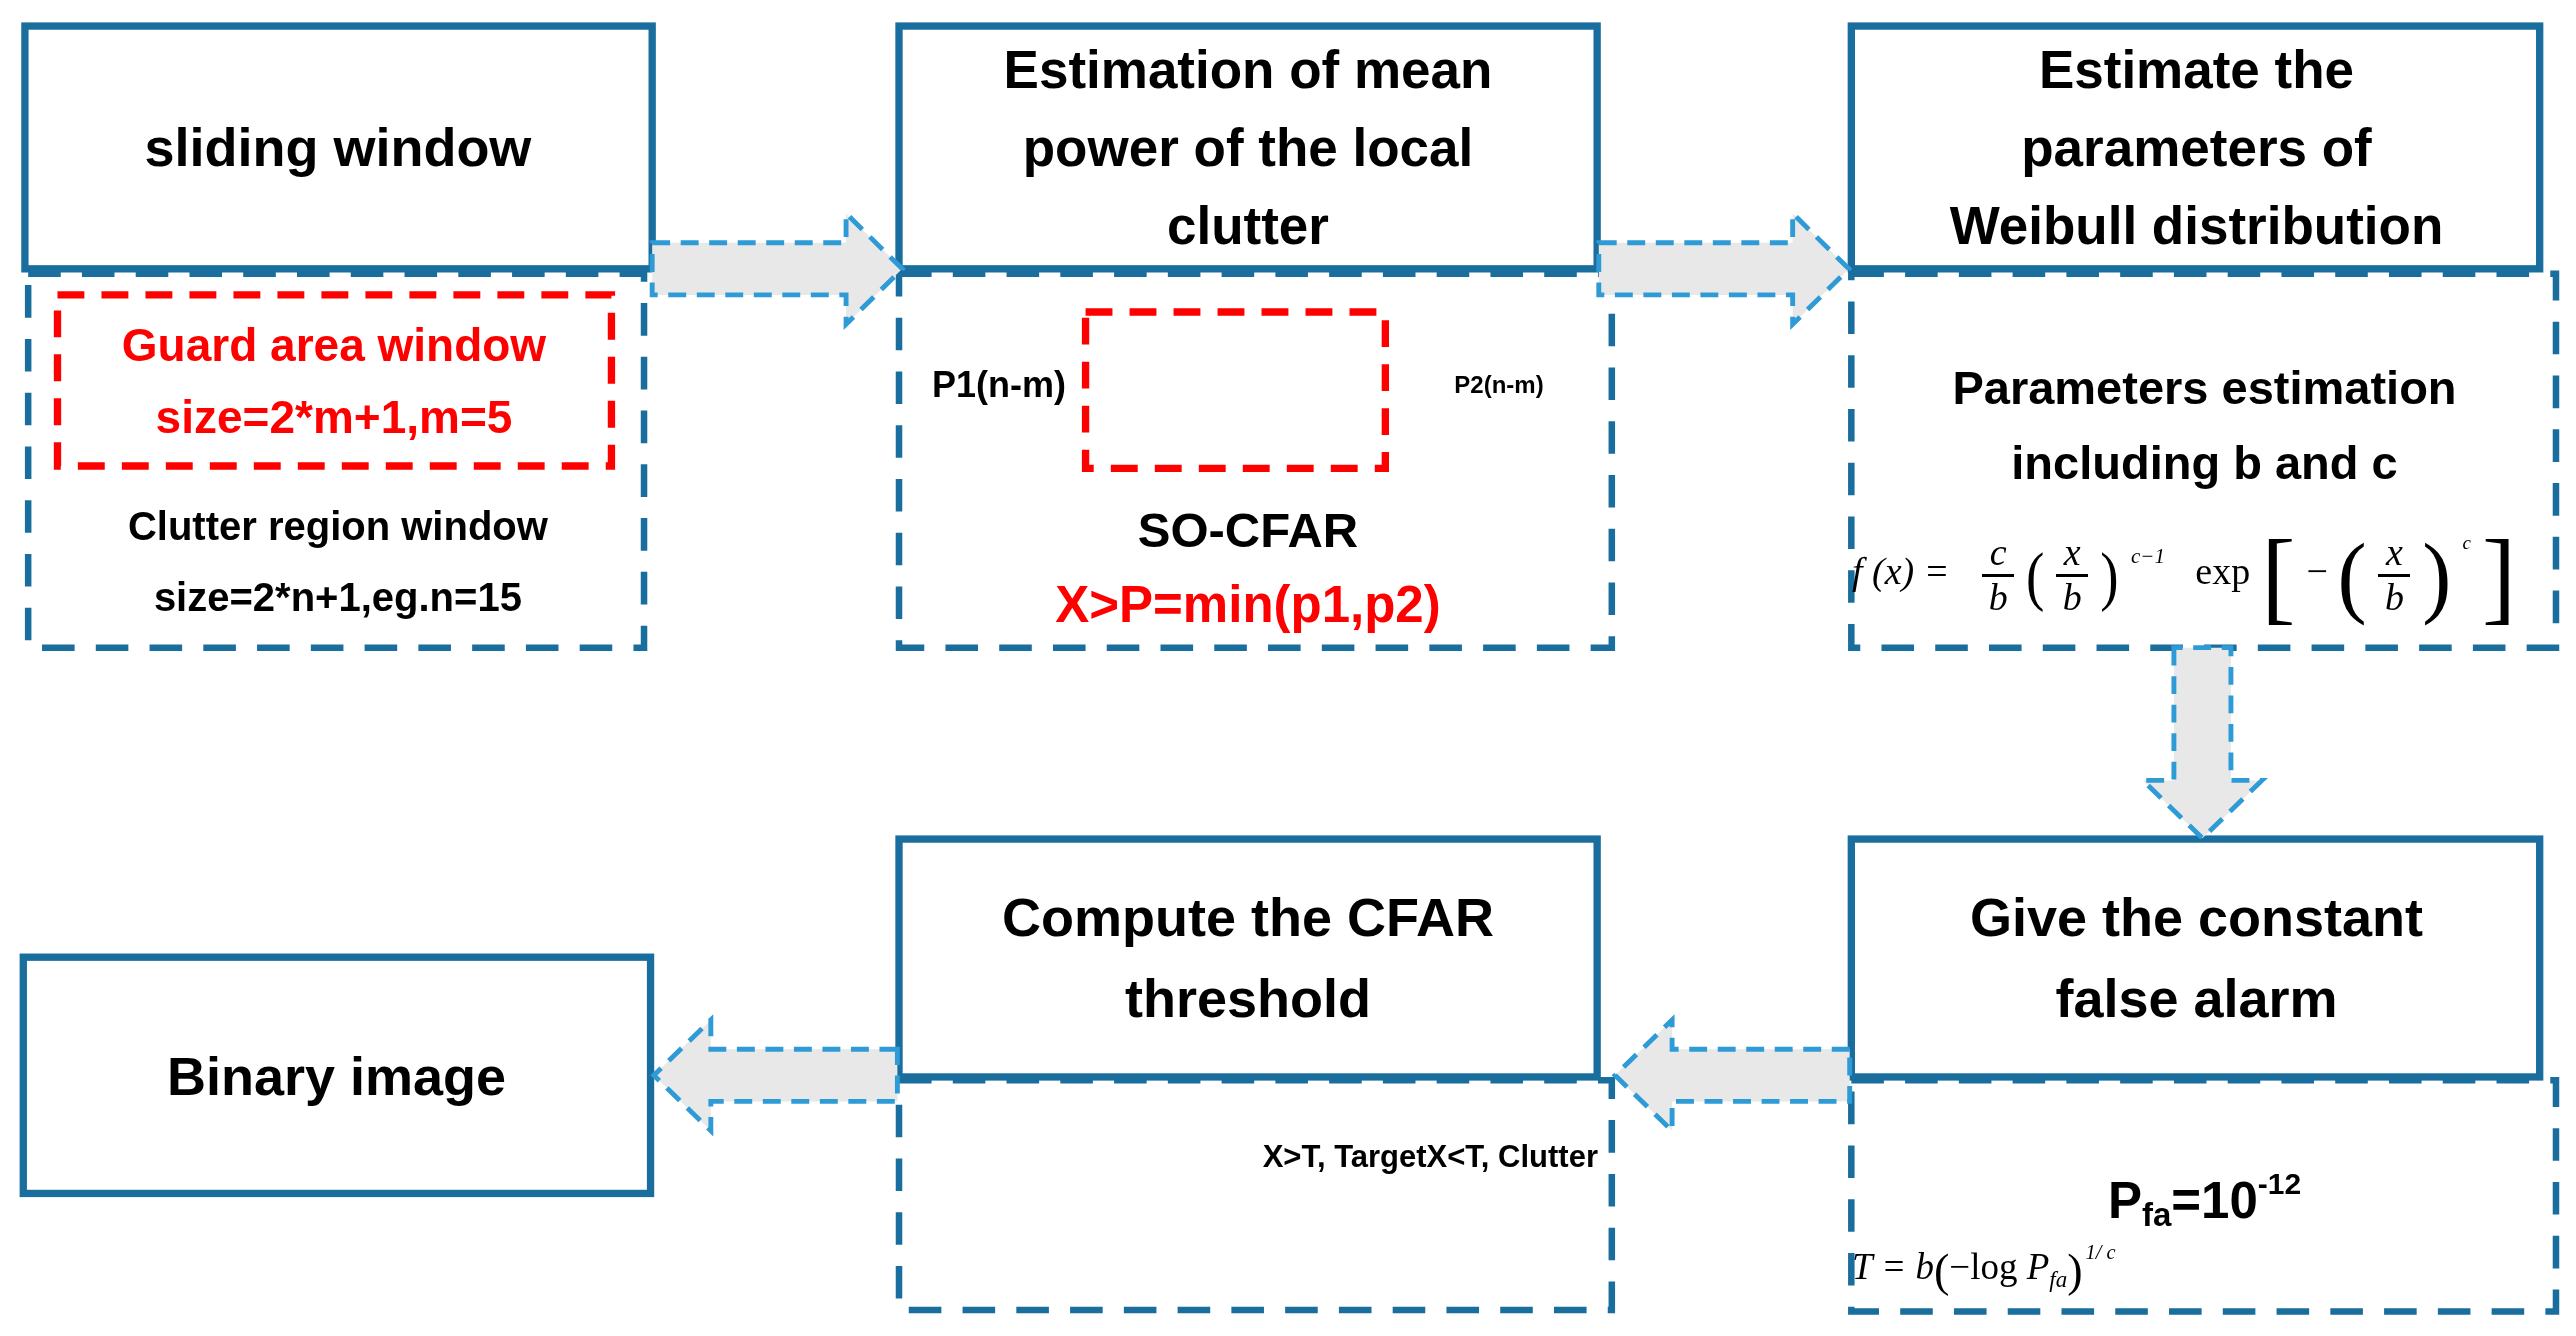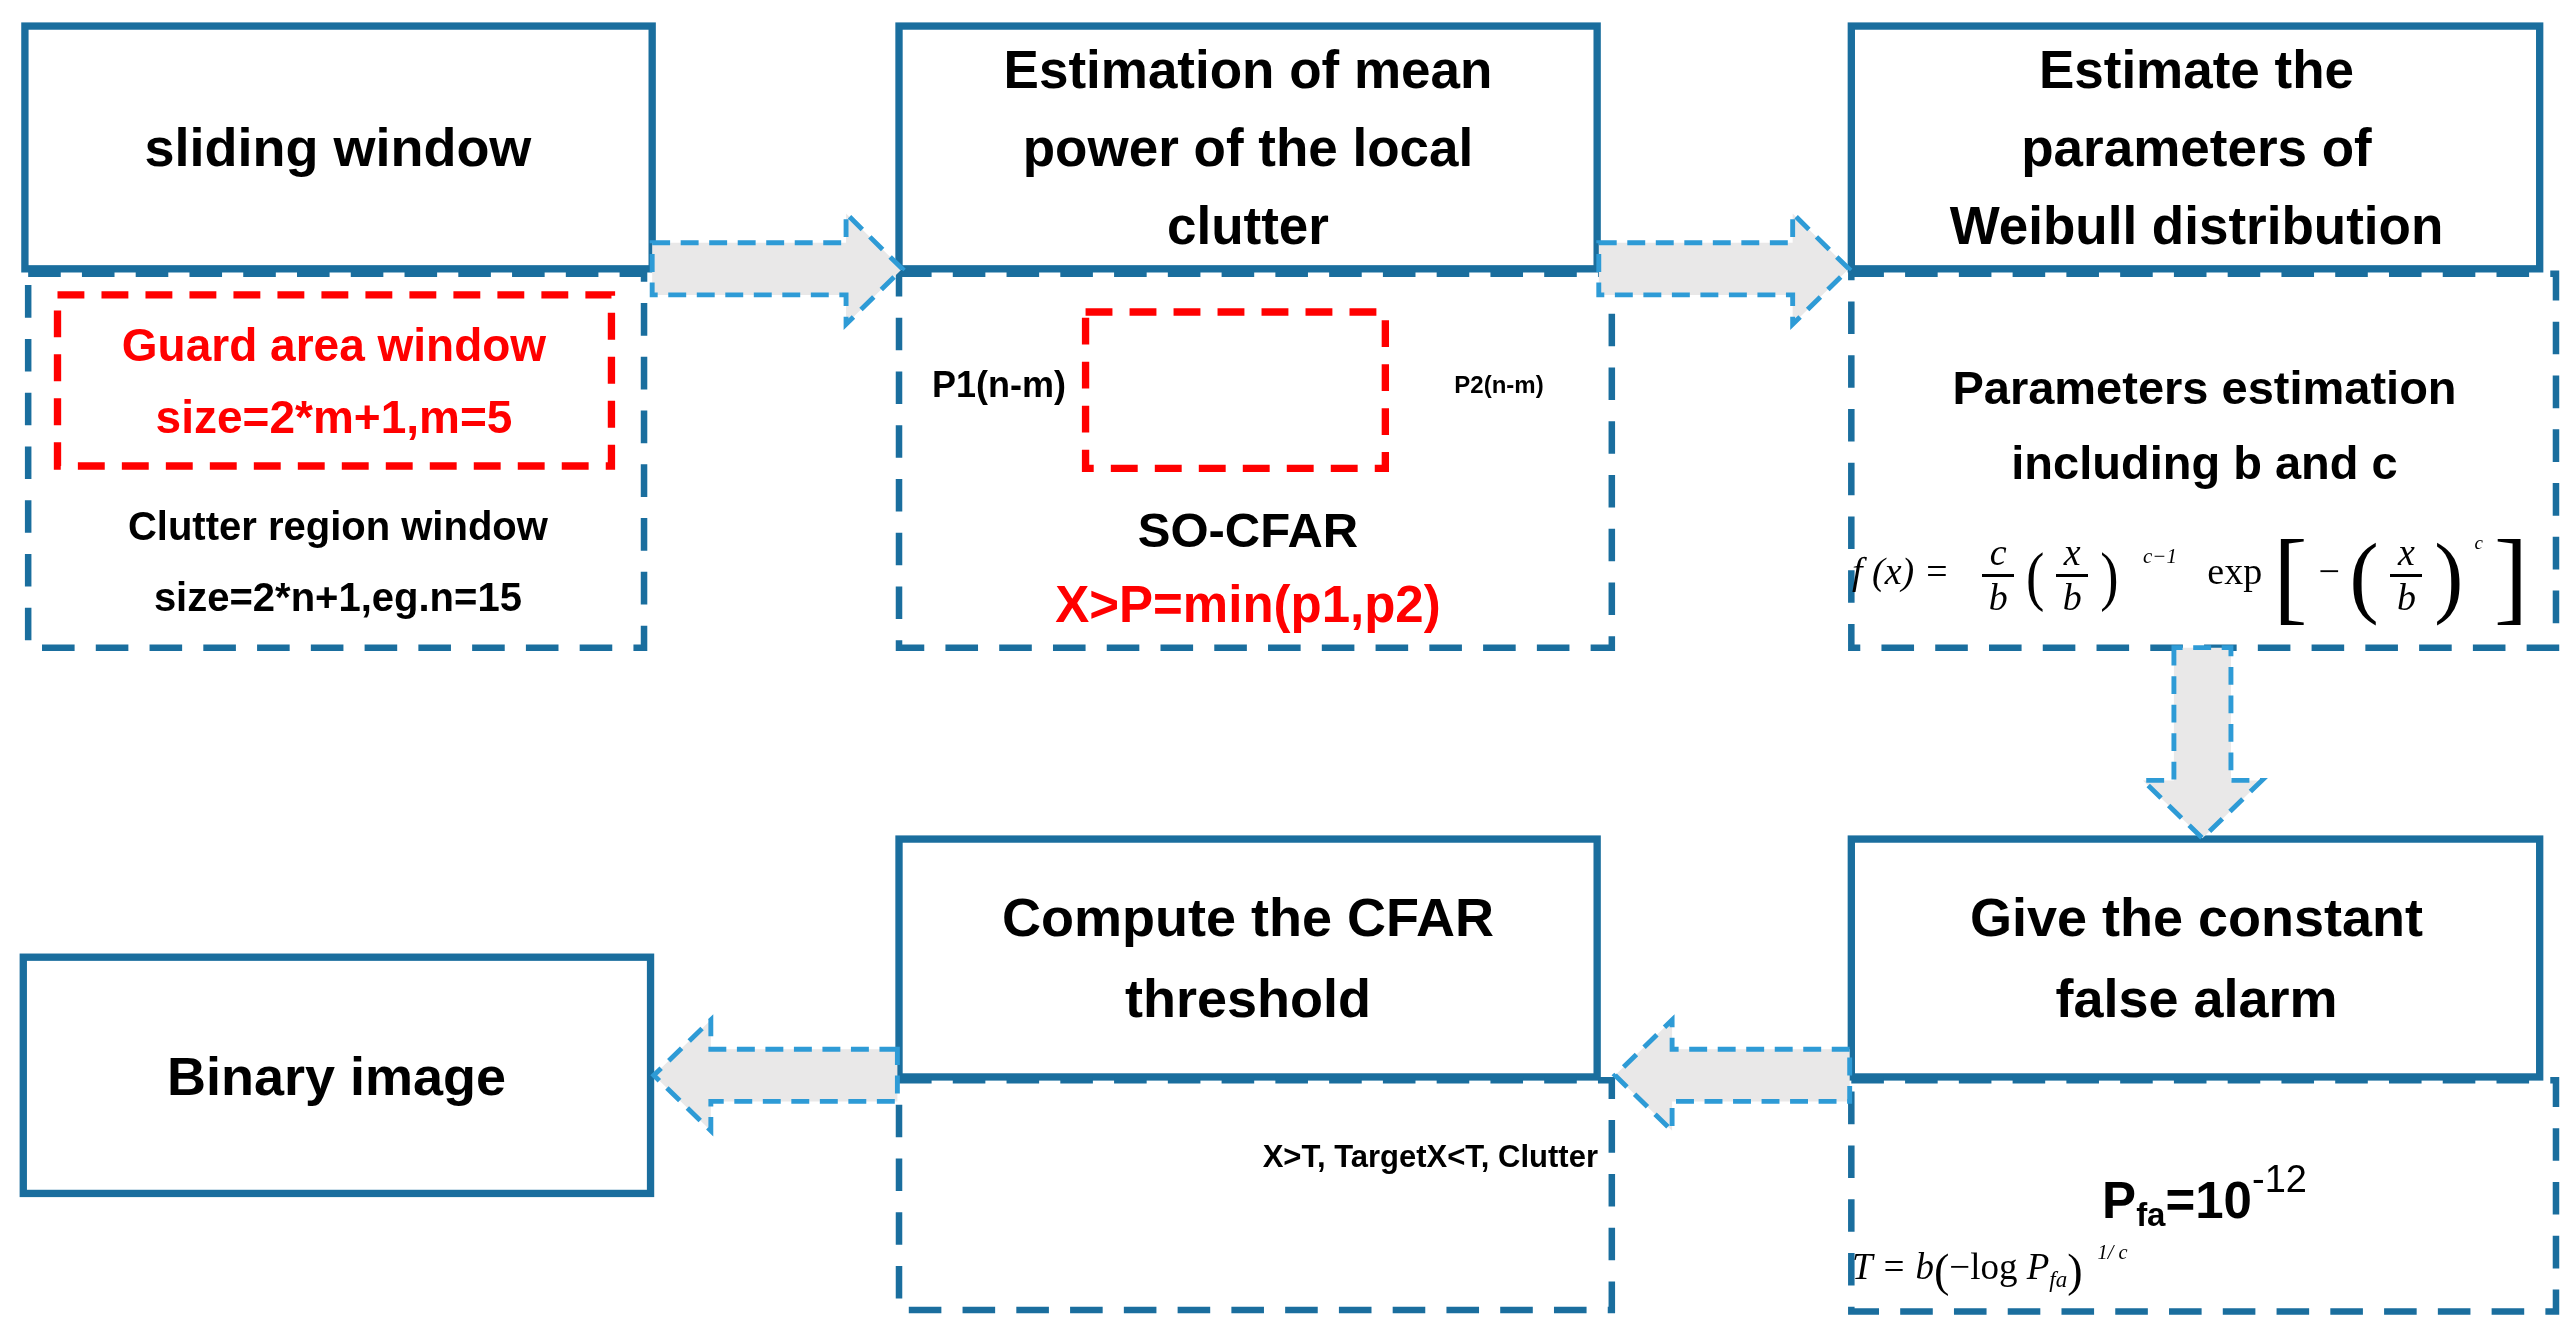--- a/index.html
+++ b/index.html
@@ -24,28 +24,28 @@
   .it{font-style:italic;}
   .rm{font-style:normal;}
   .sp{display:inline-block;width:11.4px;}
   .fr{display:inline-flex;flex-direction:column;align-items:center;line-height:1.02;
       vertical-align:middle;margin:0 2.4px;font-style:italic;}
   .fr .nm{padding:0 6.5px 1.6px;}
   .fr .dn{border-top:3.3px solid #000;padding:1.6px 6.5px 0;}
   .par{font-size:1.45em;display:inline-block;transform:scaleY(1.2);vertical-align:middle;font-style:normal;}
   .bigpar{font-size:2.3em;display:inline-block;transform:scaleY(1.05);vertical-align:middle;font-style:normal;font-weight:200;}
   .bigbr{font-size:2.7em;display:inline-block;transform:scaleY(1.02);vertical-align:middle;font-style:normal;font-weight:200;margin:0 1.6px;}
-  .sup{font-size:.55em;vertical-align:1.0em;margin-left:15px;}
+  .sup{font-size:.55em;vertical-align:1.0em;margin-left:3px;}
   .supHigh{font-size:.5em;vertical-align:1.85em;margin-left:1.6px;}
   .tpar{font-size:1.25em;vertical-align:middle;font-style:normal;}
   sub.small{font-size:.62em;vertical-align:-0.35em;font-style:italic;}
   
   .pfaline{font-weight:bold;font-size:51px;display:flex;align-items:center;justify-content:center;}
   .pfaline .s-sub{font-size:33px;position:relative;top:0.45em;font-weight:bold;}
-  .pfaline .s-sup{font-size:38px;position:relative;top:-0.55em;font-weight:normal;}
+  .pfaline .s-sup{font-size:30px;position:relative;top:-0.55em;font-weight:bold;}
 </style>
 </head>
 <body>
 
 <div class="canvas">
 
   <svg width="2576" height="1336" viewBox="0 0 3161 1640">
 
     <rect class="solid-box" x="30" y="32" width="770" height="298"></rect>
     <rect class="solid-box" x="1103" y="32" width="857" height="298"></rect>

